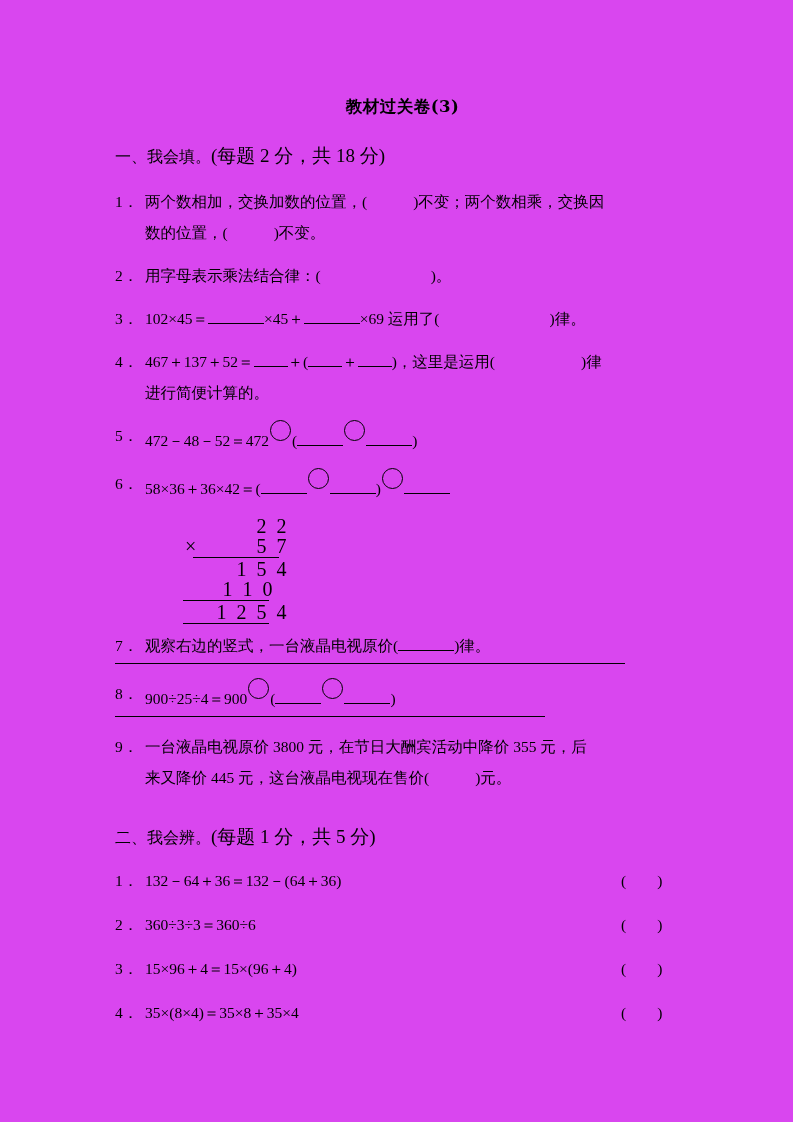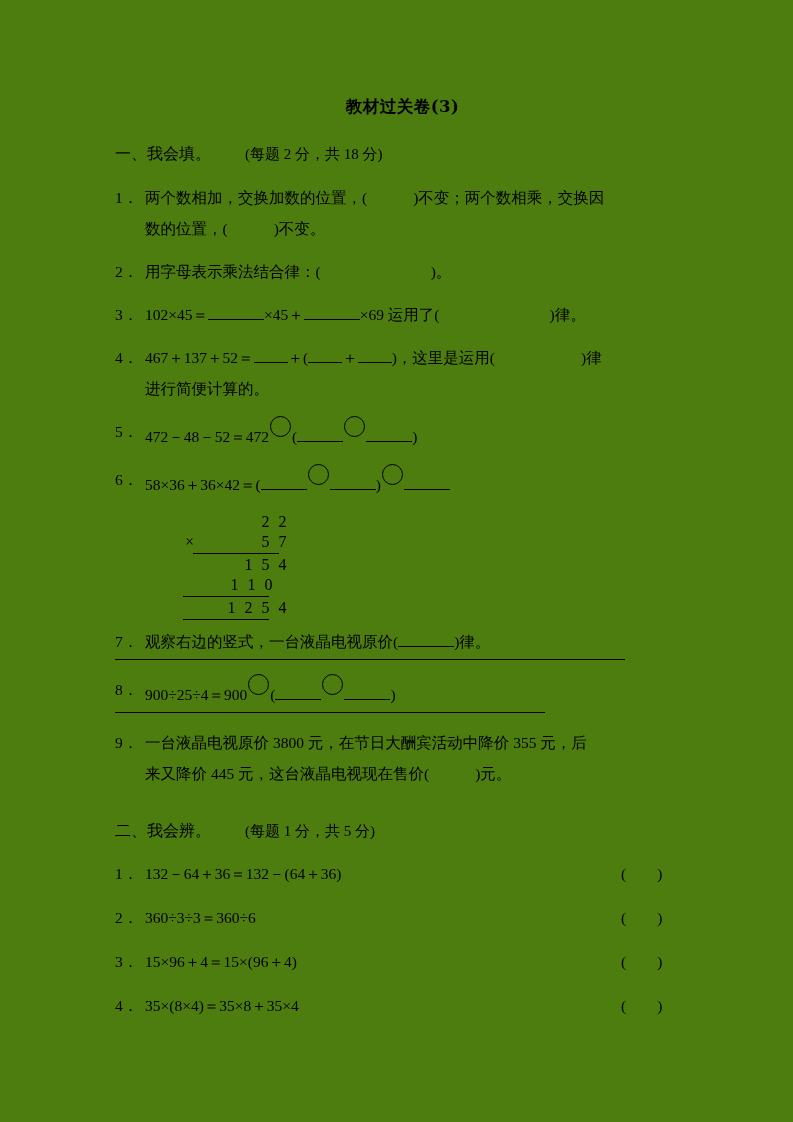--- a/index.html
+++ b/index.html
@@ -4,21 +4,21 @@
 <style>
   html, body {
     margin: 0;
     padding: 0;
     background: #ffffff;
   }
   .page {
     position: relative;
     width: 793px;
     height: 1122px;
-    background: #4d7c0f;
+    background: #d946ef;
     font-family: "Liberation Serif", "DejaVu Serif", serif;
     color: #000000;
     overflow: hidden;
   }
   .content {
     position: absolute;
     left: 115px;
     top: 96px;
     width: 565px;
   }
@@ -34,21 +34,21 @@
     padding-left: 10px;
   }
 
   
   .section-head {
     font-size: 16px;
     margin: 0 0 17px 0;
     line-height: 1.3;
   }
   .section-head .sec-label { font-weight: normal; }
-  .section-head .sec-score { font-size: 15px; margin-left: 34px; }
+  .section-head .sec-score { font-size: 19px; }
 
   
   .q {
     position: relative;
     font-size: 15.5px;
     line-height: 31px;
     margin: 0 0 12px 0;
     padding-left: 30px;
   }
   .q .qnum {
@@ -89,21 +89,21 @@
     height: 19px;
     border: 1.2px solid #000;
     border-radius: 50%;
     vertical-align: 5px;
     margin: 0 1px;
   }
 
   
   .vcalc {
     margin: 2px 0 6px 64px;
-    font-size: 16px;
+    font-size: 20px;
     font-family: "Liberation Serif", serif;
     line-height: 20px;
     width: 110px;
   }
   .vrow {
     text-align: right;
     letter-spacing: 2.5px;
     white-space: pre;
   }
   .vrow.op { position: relative; }

